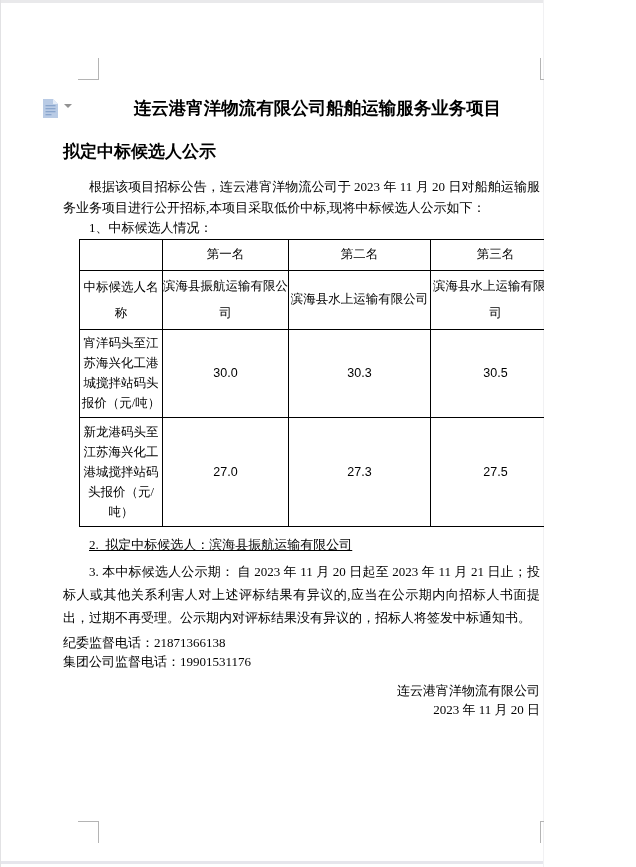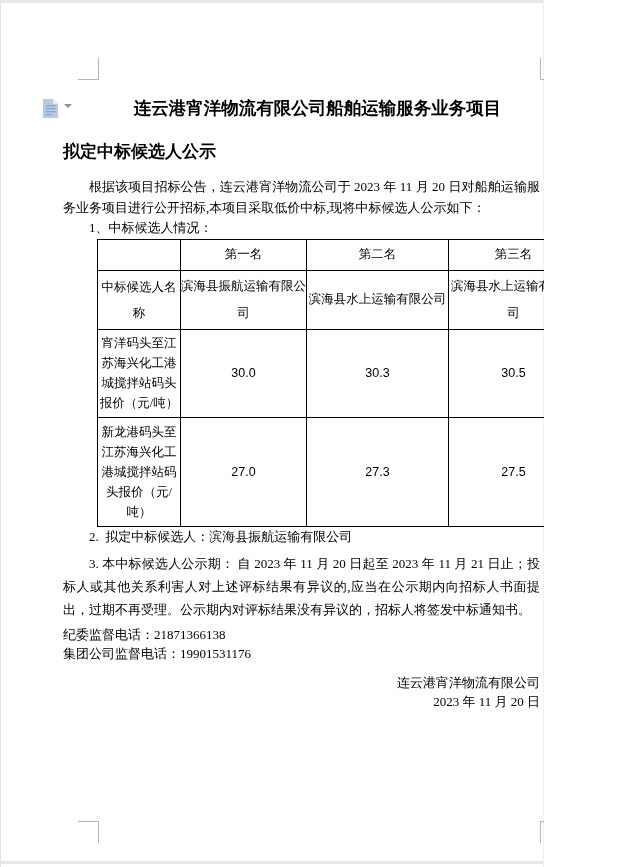--- a/index.html
+++ b/index.html
@@ -31,37 +31,37 @@
     border-top:4px solid #929292; }
 
   .content { position:absolute; left:63px; top:96px; width:477px; font-size:13px; }
 
   .doc-title    { width:509px; text-align:center; font-weight:bold; font-size:17.5px; line-height:24px; }
   .doc-subtitle { width:509px; font-weight:bold; font-size:17px; line-height:22px; margin-top:21px; }
 
   .p1     { margin-top:14px; text-indent:2em; text-align:justify; line-height:20.5px; }
   .p-list { text-indent:2em; line-height:20.5px; }
 
-  .doc-table { border-collapse:collapse; table-layout:fixed; width:481px; margin-left:34px; }
+  .doc-table { border-collapse:collapse; table-layout:fixed; width:481px; margin-left:16px; }
   .doc-table td { border:1px solid #000; text-align:center; vertical-align:middle;
                   font-size:12.5px; padding:0; }
   .r-hdr  { height:31px; }
   .r-name { height:59px; }
   .r-p1   { height:88px; }
   .r-p2   { height:109px; }
   .lbl-name  { padding:0 9px; line-height:26px; }
   .lbl-route { padding:0 3px; line-height:20px; font-size:11.5px;
                text-align:justify; text-justify:inter-character; }
   .c-co      { line-height:27px; }
   .pad4  { padding:0 4px; }
   .pad16 { padding:0 16px; }
   .pad6  { padding:0 6px; }
   .c-val { font-family:"Liberation Sans","DejaVu Sans",sans-serif; font-size:12.5px; }
 
-  .p2 { text-indent:2em; line-height:20px; }
+  .p2 { margin-top:8px; text-indent:2em; line-height:20px;text-decoration:underline; }
   .p3 { margin-top:5px; text-indent:2em; text-align:justify; line-height:23px; }
   .phones { margin-top:4px; line-height:19.5px; }
   .sign   { margin-top:9px; text-align:right; line-height:19.5px; }
 </style>
 </head>
 <body>
 
 <div class="page">
 
   <div class="edge-top"></div>

